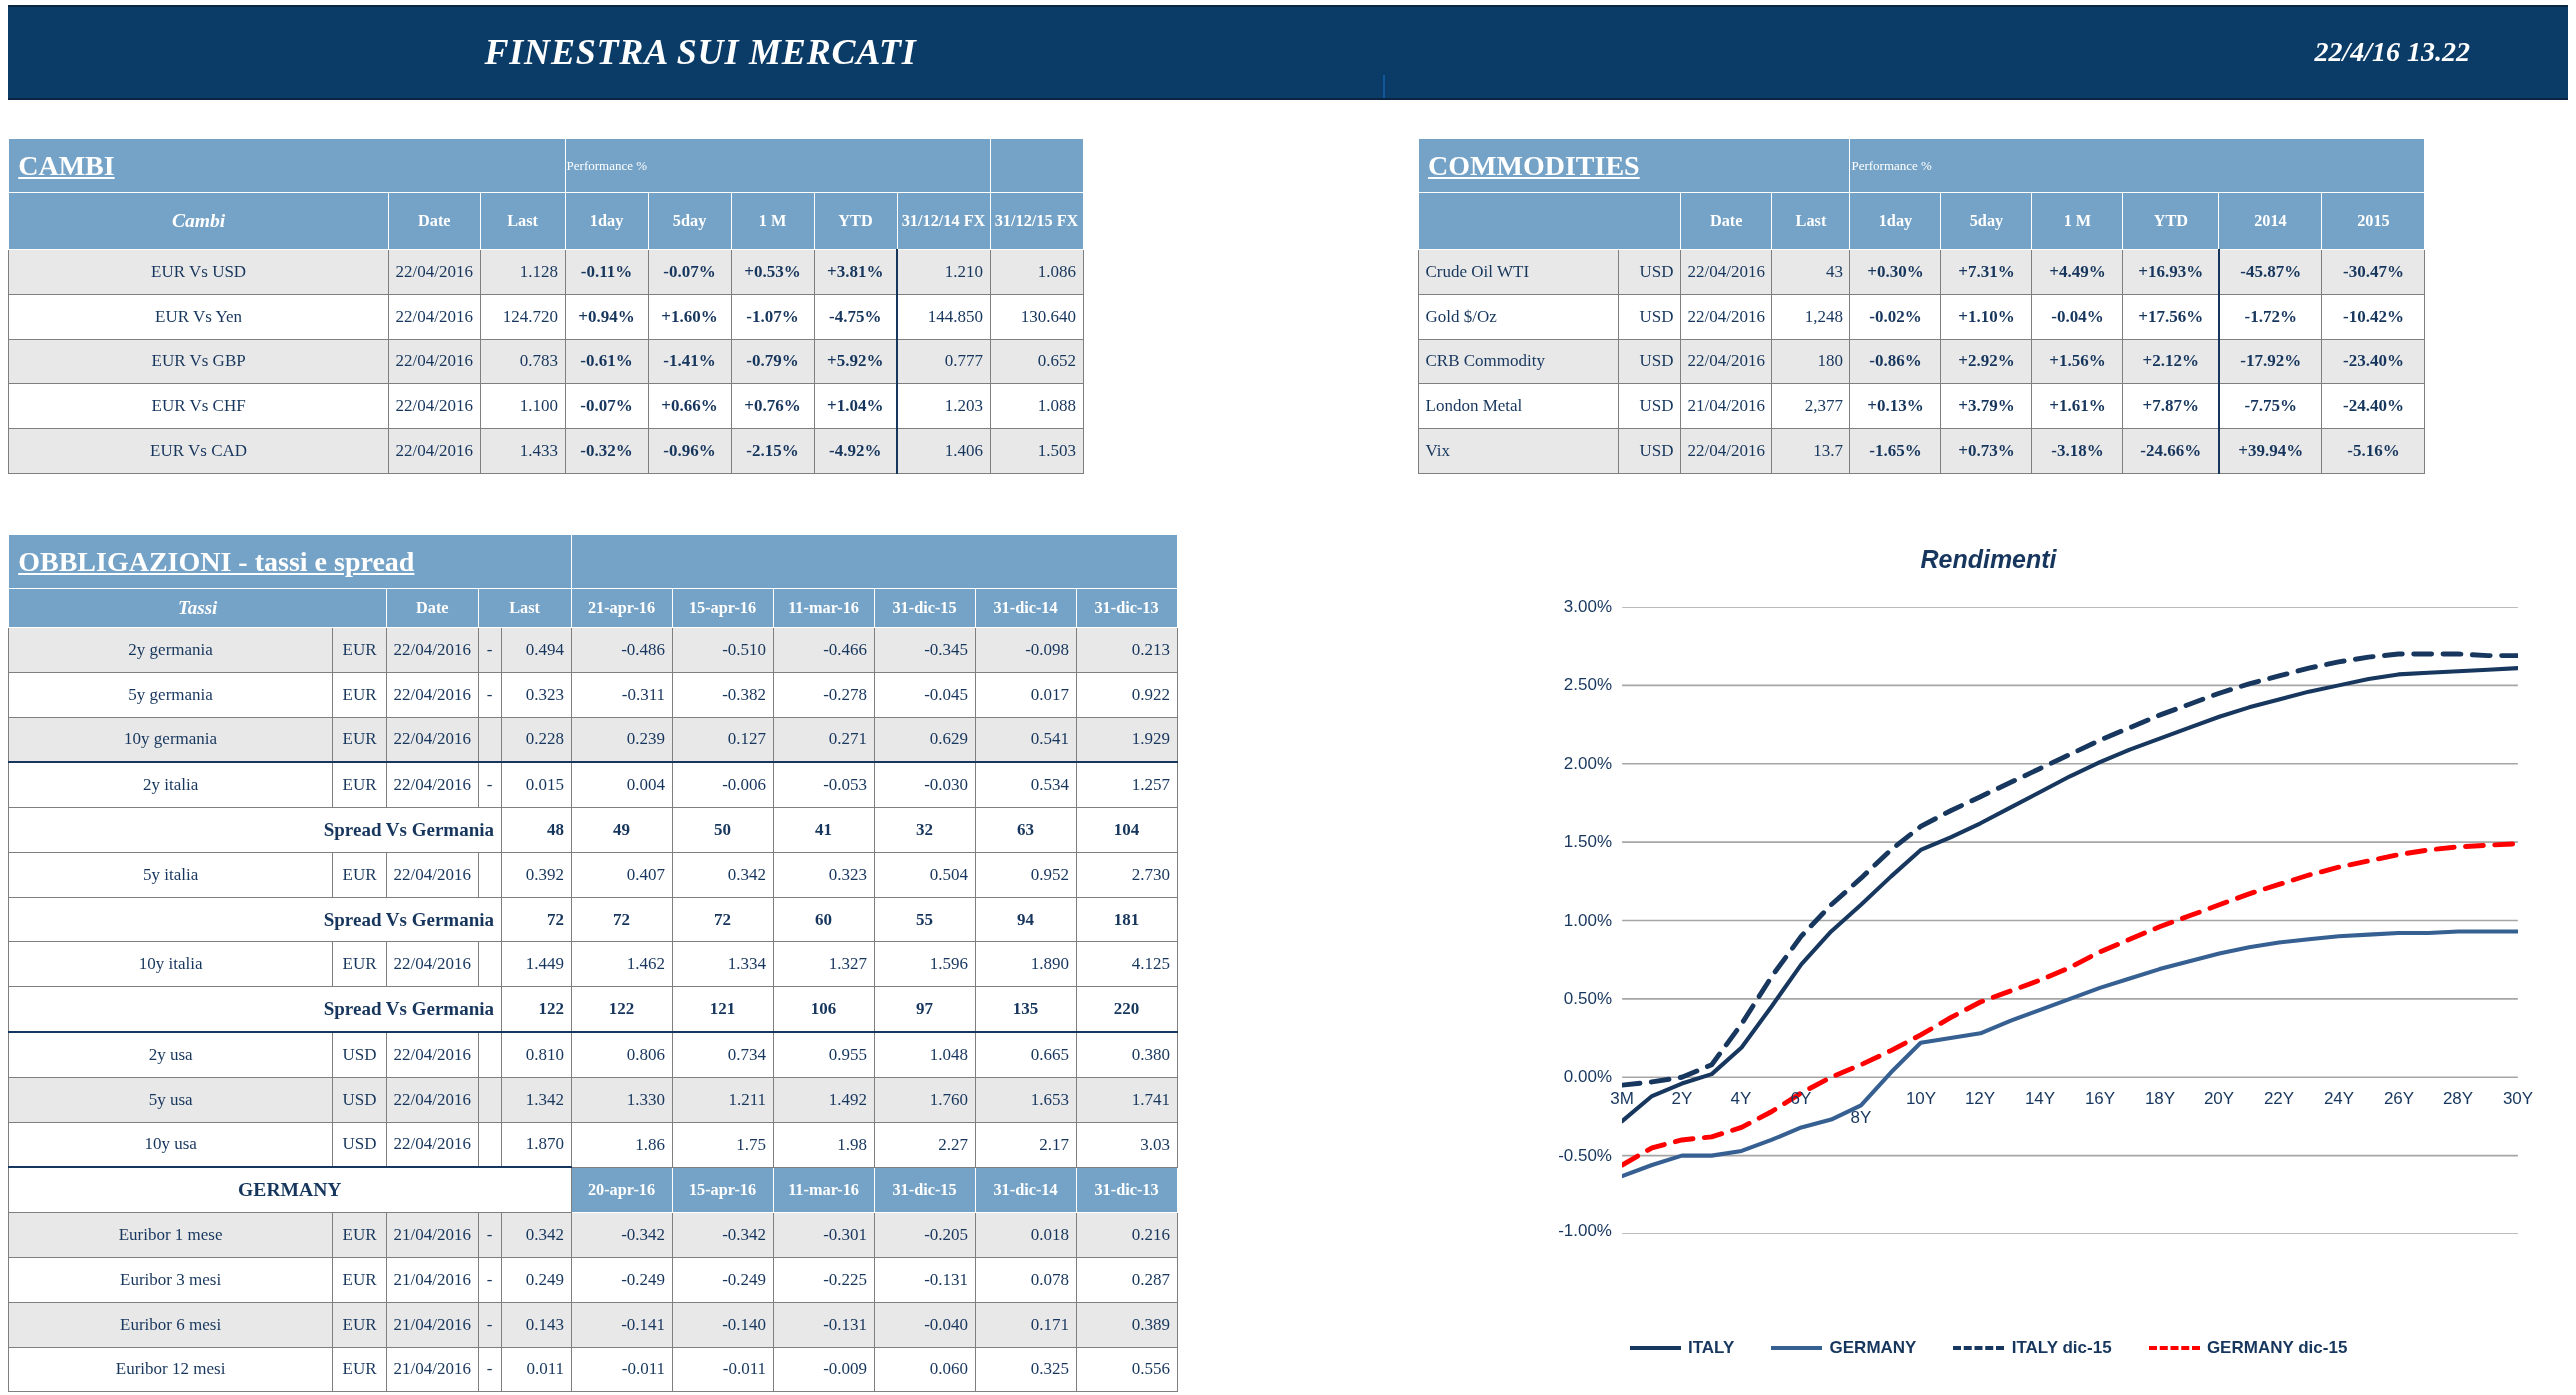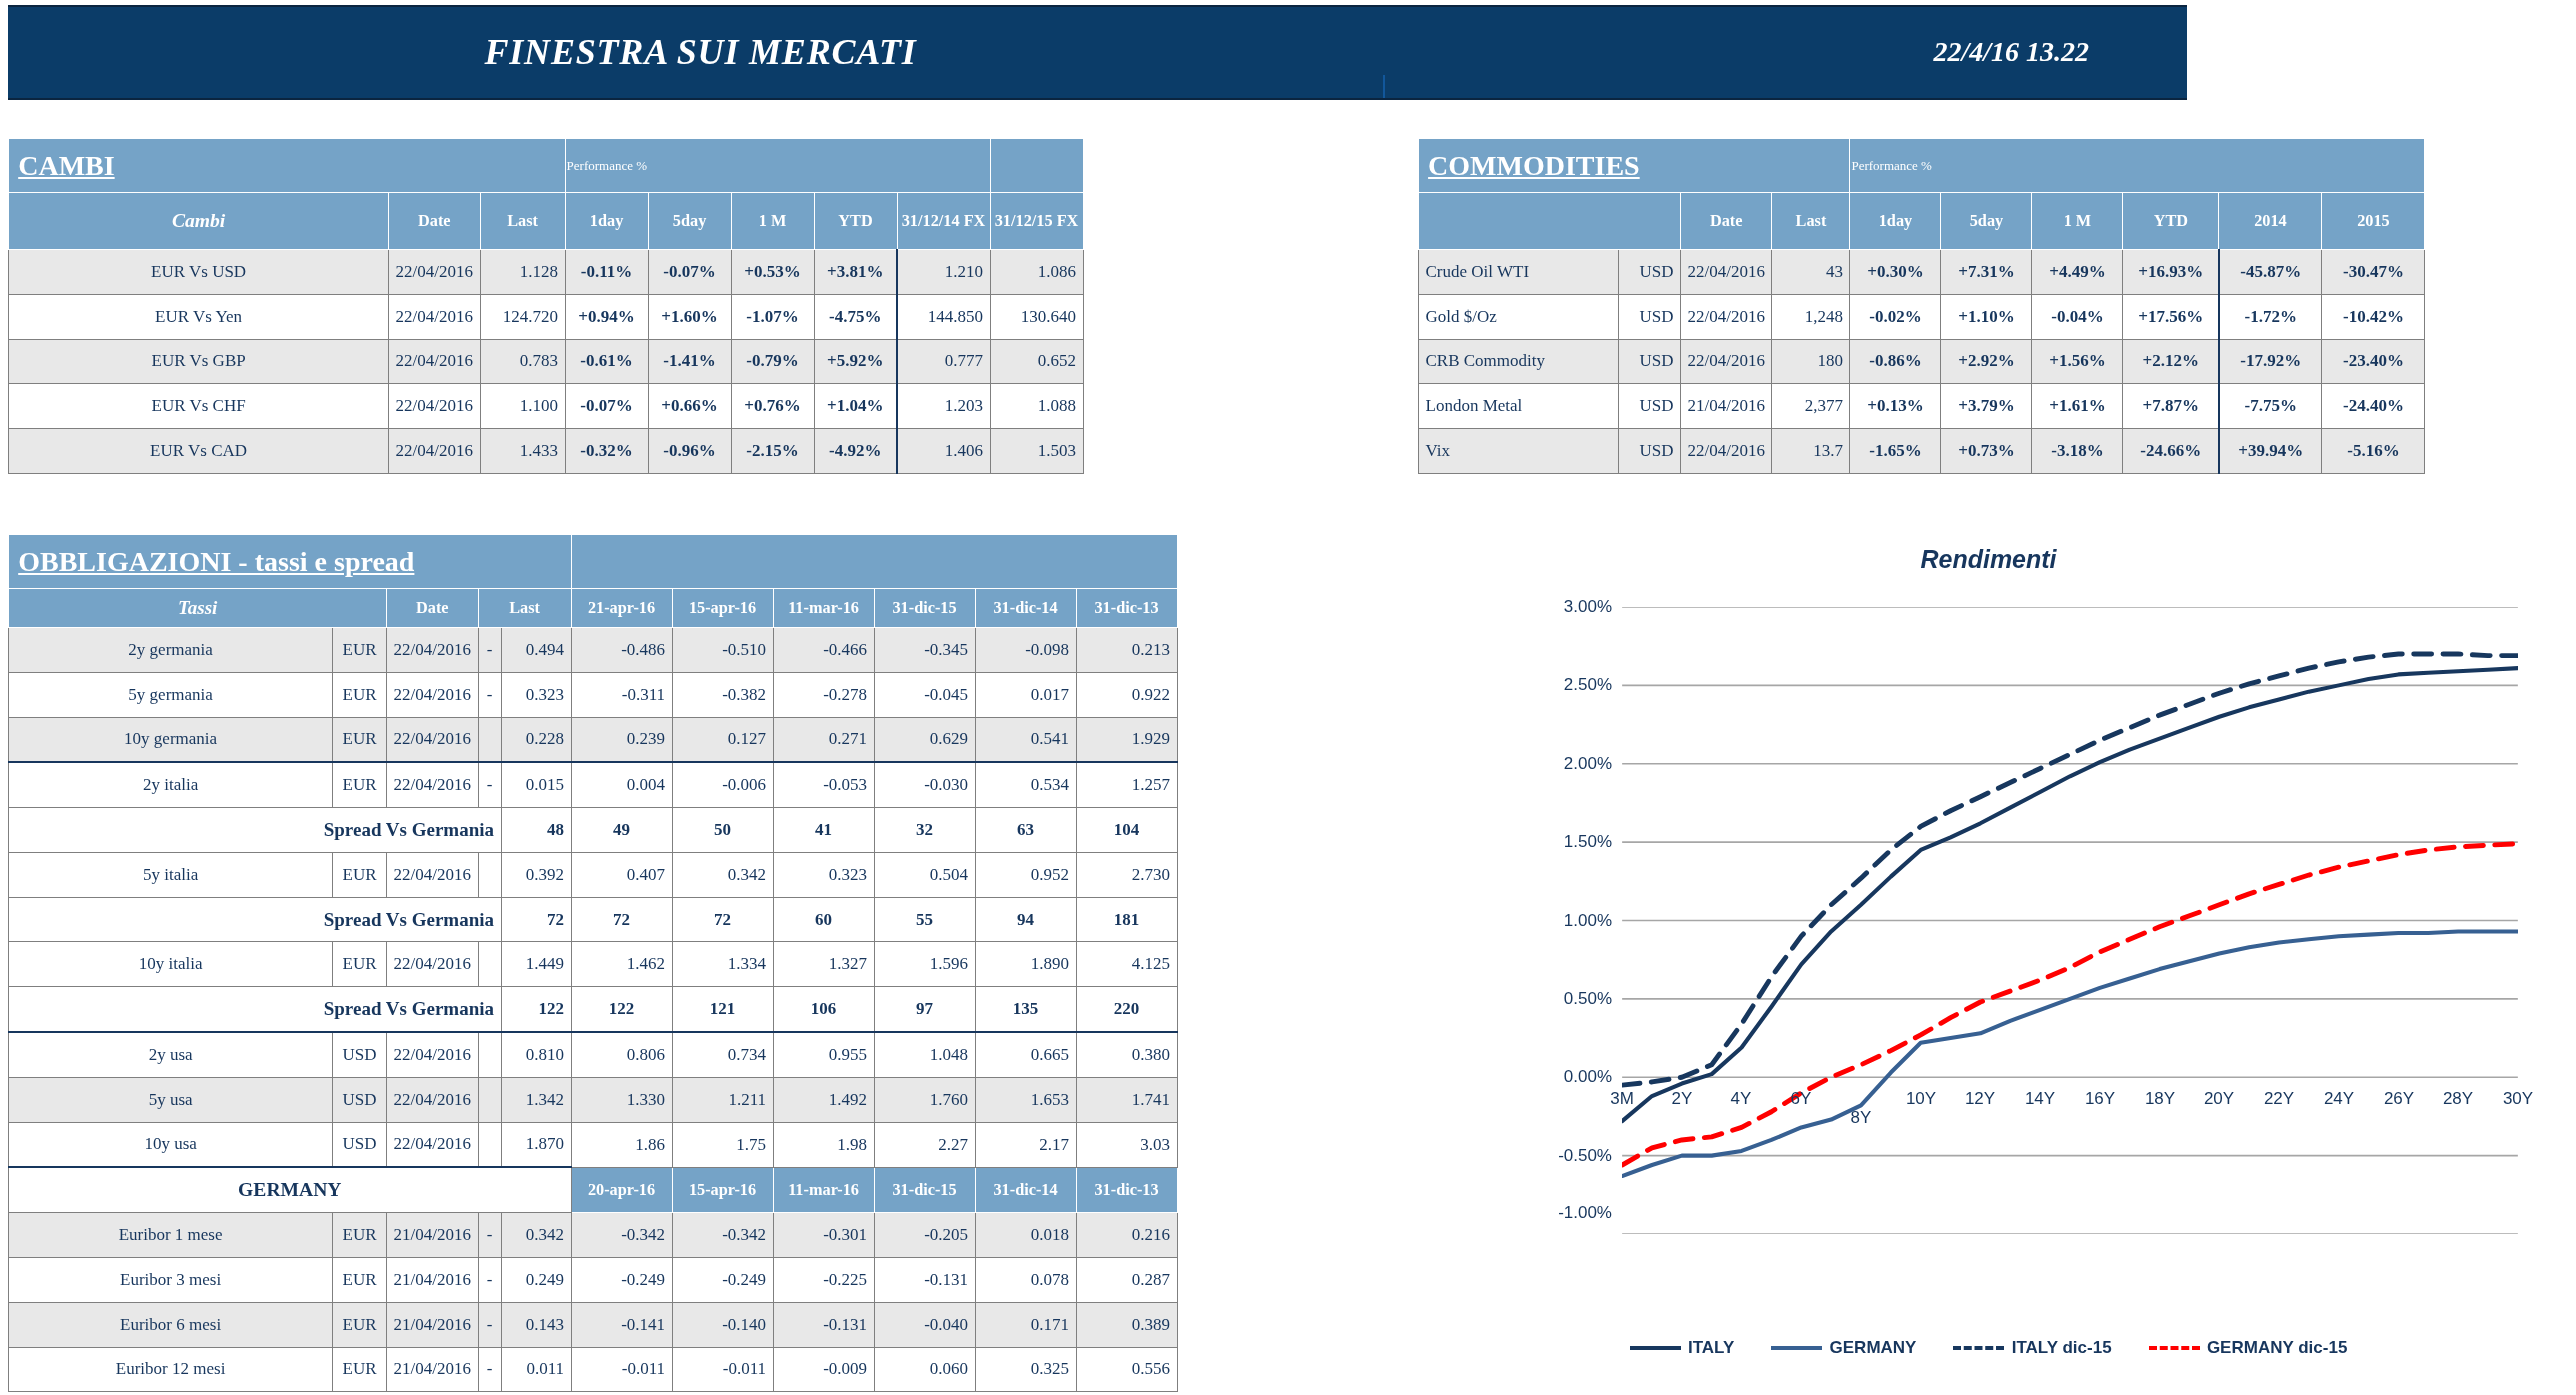--- a/index.html
+++ b/index.html
@@ -1,19 +1,19 @@
 <!DOCTYPE html>
 <html style="font-size:13px"><head>
 <meta charset="utf-8">
 <style>
   html,body{margin:0;padding:0;background:#ffffff;}
   body{width:2576px;height:1396px;font-family:"Liberation Serif",serif;overflow:hidden;}
 
   
-  #header{position:absolute;left:8.1px;top:4.9px;width:2179px;height:91px;
+  #header{position:absolute;left:8.1px;top:4.9px;width:2560px;height:91px;
           background:#0b3c68;border-top:2.4px solid #0b2540;border-bottom:2.4px solid #0b2540;}
   #header .title{position:absolute;left:0;top:0;width:1385px;height:91px;
           display:flex;align-items:center;justify-content:center;
           color:#ffffff;font-style:italic;font-weight:bold;font-size:36px;letter-spacing:0.8px;}
   #header .stamp{position:absolute;right:98px;top:0;height:91px;display:flex;align-items:center;
           color:#ffffff;font-style:italic;font-weight:bold;font-size:28px;}
   #header .divider{position:absolute;left:1375px;top:68px;width:1.6px;height:23px;background:#12579b;}
 
   
   table{border-collapse:collapse;table-layout:fixed;}
@@ -529,21 +529,21 @@
   </div>
   <div id="ylabels" style="position:absolute;left:73px;top:73px;width:121px;height:627px;">
       <div class="ytick" style="top: 0px;">3.00%</div>
       <div class="ytick" style="top: 78px;">2.50%</div>
       <div class="ytick" style="top: 157px;">2.00%</div>
       <div class="ytick" style="top: 235px;">1.50%</div>
       <div class="ytick" style="top: 314px;">1.00%</div>
       <div class="ytick" style="top: 392px;">0.50%</div>
       <div class="ytick" style="top: 470px;">0.00%</div>
       <div class="ytick" style="top: 549px;">-0.50%</div>
-      <div class="ytick" style="top: 606px; margin-left: 48px;">-1.00%</div>
+      <div class="ytick" style="top: 624px; margin-left: 48px;">-1.00%</div>
     </div>
   <div id="xlabels" style="position:absolute;left:204px;top:0;width:896px;height:847px;">
       <div class="xtick" style="left: 0px; top: 555px;">3M</div>
       <div class="xtick" style="left: 60px; top: 555px;">2Y</div>
       <div class="xtick" style="left: 119px; top: 555px;">4Y</div>
       <div class="xtick" style="left: 179px; top: 555px;">6Y</div>
       <div class="xtick" style="left: 239px; top: 555px; margin-top: 19px;">8Y</div>
       <div class="xtick" style="left: 299px; top: 555px;">10Y</div>
       <div class="xtick" style="left: 358px; top: 555px;">12Y</div>
       <div class="xtick" style="left: 418px; top: 555px;">14Y</div>

